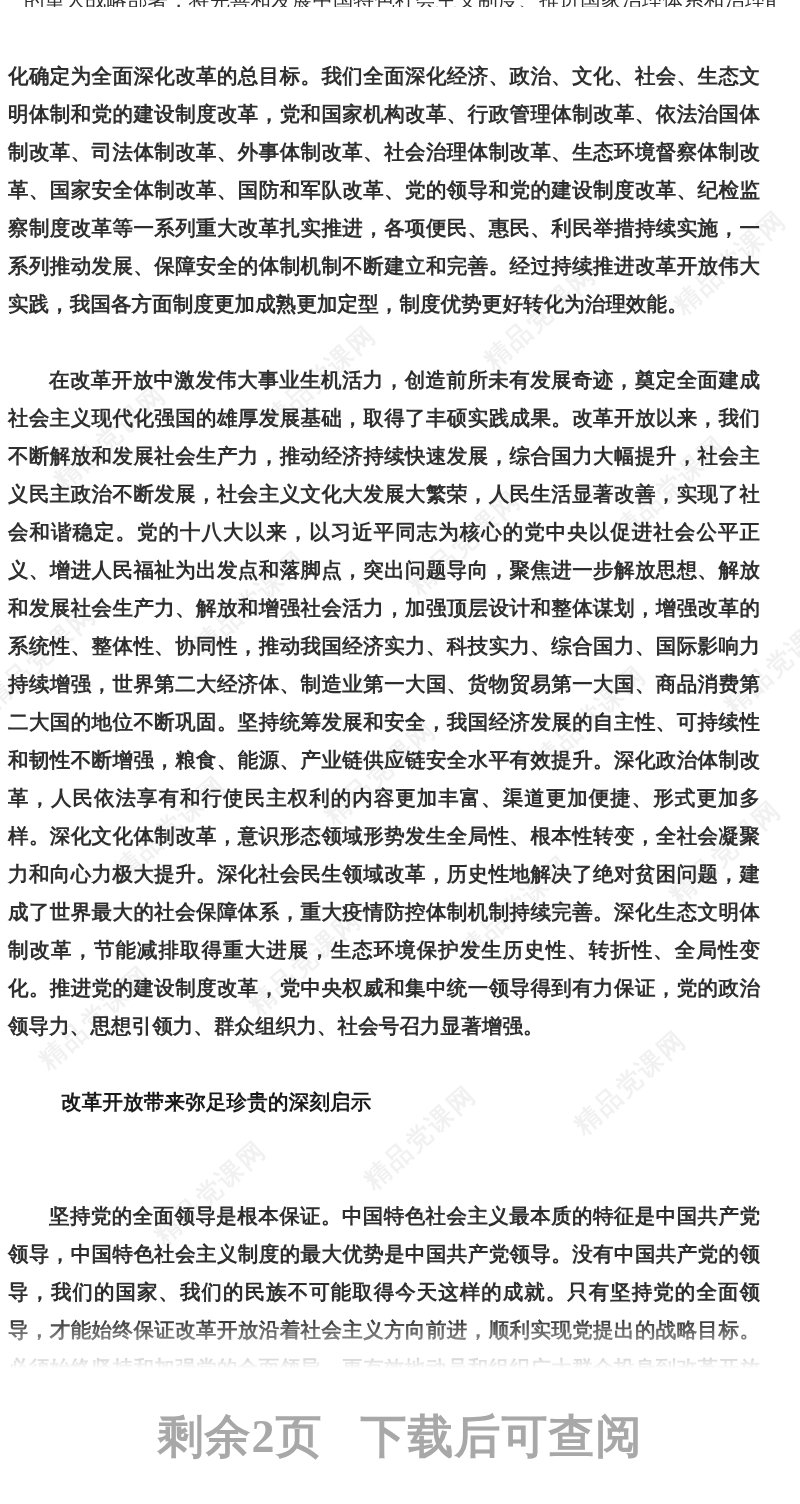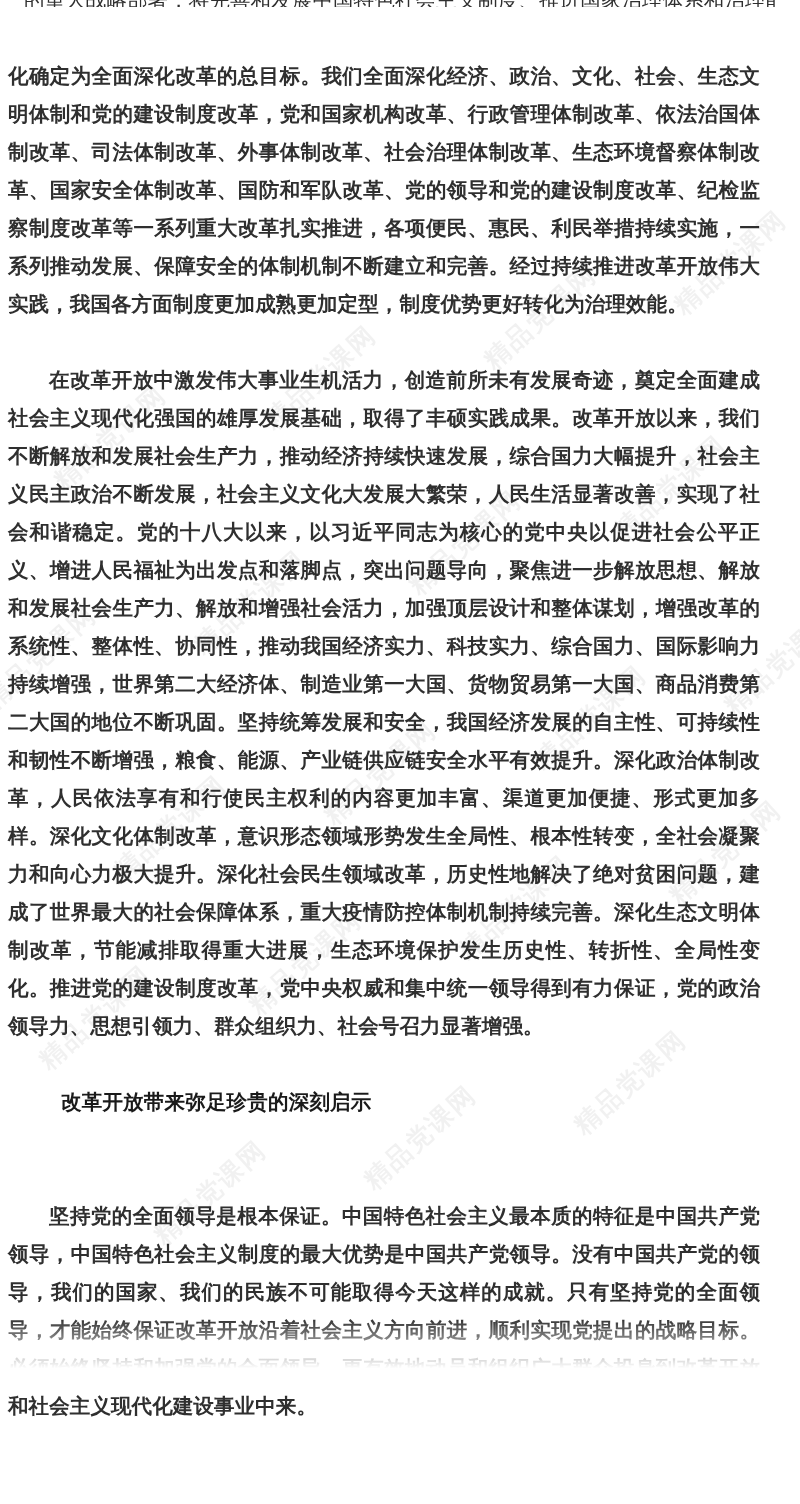--- a/index.html
+++ b/index.html
@@ -194,14 +194,20 @@
 
 
     <div class="spacer-lg"></div>
 
     <p class="para indent">坚持党的全面领导是根本保证。中国特色社会主义最本质的特征是中国共产党领导，中国特色社会主义制度的最大优势是中国共产党领导。没有中国共产党的领导，我们的国家、我们的民族不可能取得今天这样的成就。只有坚持党的全面领导，才能始终保证改革开放沿着社会主义方向前进，顺利实现党提出的战略目标。必须始终坚持和加强党的全面领导，更有效地动员和组织广大群众投身到改革开放和社会主义现代化建设事业中来。</p>
 
   </div>
 
   <div class="fade-cover"></div>
 
+  <div class="paywall">
+    <div class="paywall-inner">
+      <span class="paywall-text">剩余2页</span>
+      <span class="paywall-text">下载后可查阅</span>
+    </div>
+  </div>
 
 </div>
 
 </body></html>

